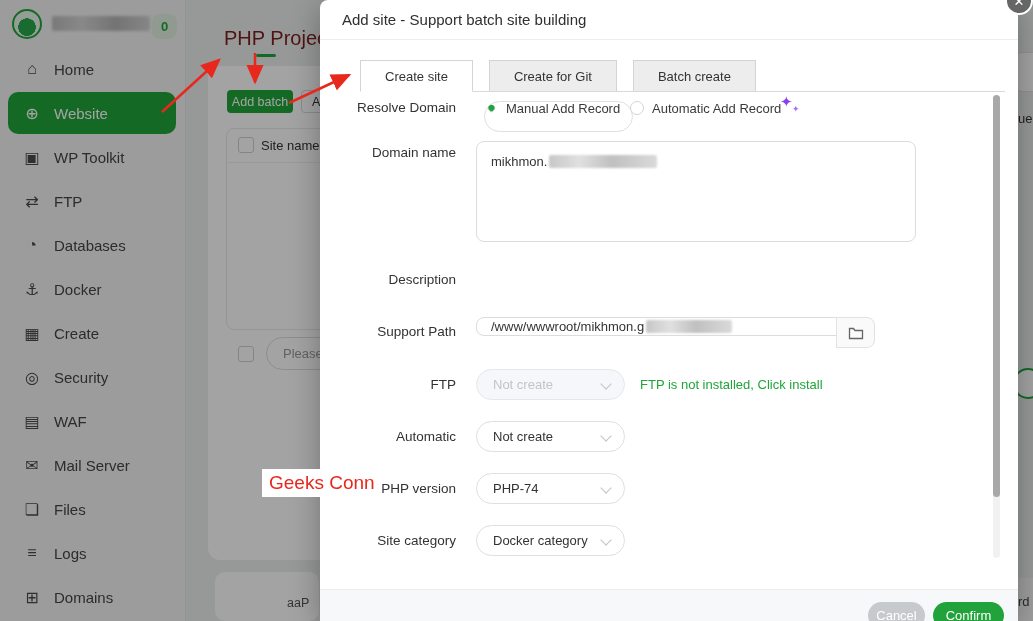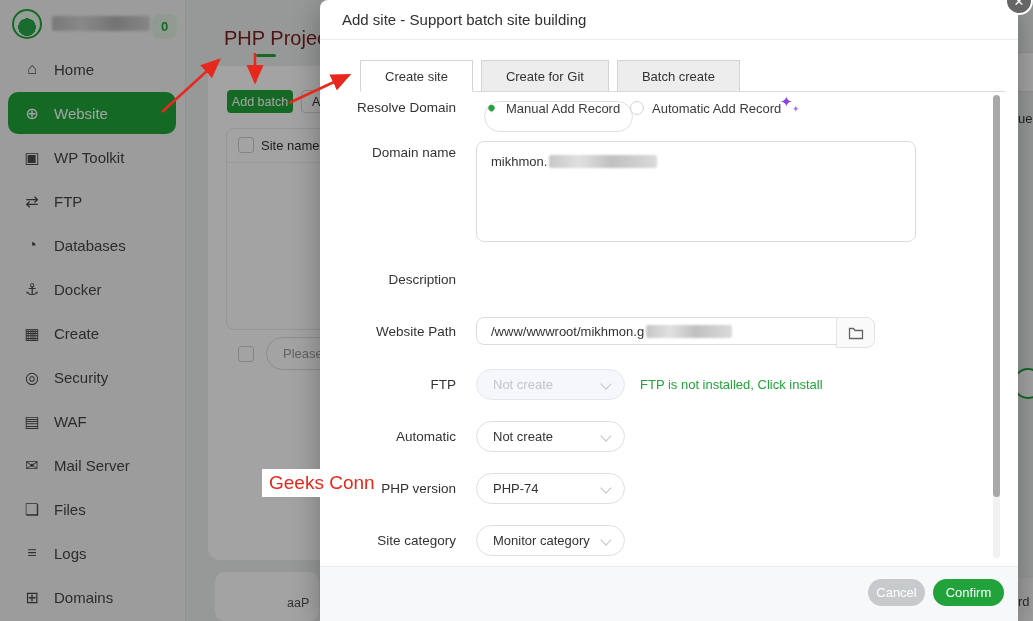--- a/index.html
+++ b/index.html
@@ -58,54 +58,54 @@
   .modal { position:absolute; left:320px; top:0; width:698px; height:621px; background:#fff;
     border-radius:8px 8px 0 0; box-shadow:0 6px 30px rgba(0,0,0,.3); z-index:20; }
   .m-header { position:absolute; left:0; top:0; right:0; height:40px; border-bottom:1px solid #ededed; }
   .m-title { position:absolute; left:22px; top:11px; font-size:15px; font-weight:500; color:#2f2f2f; }
   .m-close { position:absolute; left:685px; top:-13px; width:28px; height:28px; border-radius:50%;
     background:#666; border:2px solid #fff; color:#fff; font-size:13px;
     display:flex; align-items:center; justify-content:center; z-index:25; }
   .tabs { position:absolute; left:40px; top:60px; width:645px; height:32px;
     border-bottom:1px solid #d9d9d9; display:flex; align-items:flex-end; }
   .tab { height:31px; padding:0 24px; display:flex; align-items:center; font-size:13px; color:#333;
-    background:#ededed; border:1px solid #d4d4d4; border-bottom:none; margin-right:8px; }
+    background:#ededed; border:1px solid #d4d4d4; border-bottom:none; margin-right:16px; }
   .tab.active { background:#fff; height:32px; margin-bottom:-1px; border-bottom:1px solid #fff; }
 
   .f-label { position:absolute; left:26px; width:110px; text-align:right; font-size:13.5px; color:#333; }
   .radio { position:absolute; width:14px; height:14px; border-radius:50%; border:1px solid #d4d4d4; background:#fff; }
   .radio.sel::after { content:""; position:absolute; left:3px; top:3px; width:6px; height:6px;
     border-radius:50%; background:#20a53a; }
   .r-label { position:absolute; font-size:13px; color:#3a3a3a; }
   .sparkle-big { position:absolute; left:460px; top:93px; color:#8a3ff0; font-size:15px; }
   .sparkle-small { position:absolute; left:472px; top:104px; color:#b06cf5; font-size:9px; }
 
   .ta-domain { position:absolute; left:156px; top:141px; width:440px; height:101px;
     border:1px solid #dcdcdc; border-radius:8px; font-size:13px; color:#333; padding:12px 14px; }
   .inp { position:absolute; border:1px solid #dcdcdc; font-size:13px; color:#333;
     display:flex; align-items:center; padding-left:14px; background:#fff; }
   .inp-desc { left:156px; top:265px; width:400px; height:31px; border-radius:15px; }
-  .inp-path { left:156px; top:317px; width:361px; height:28px; border-radius:8px 0 0 8px; }
+  .inp-path { left:156px; top:317px; width:361px; height:19px; border-radius:8px 0 0 8px; }
   .path-btn { position:absolute; left:516px; top:317px; width:39px; height:31px;
     background:#fafafa; border:1px solid #e2e2e2; border-radius:0 8px 8px 0;
     display:flex; align-items:center; justify-content:center; }
   .redact { display:inline-block; height:13px; border-radius:2px; margin-left:2px; vertical-align:-2px;
     background:linear-gradient(90deg,#c7c7c7,#e0e0e0 28%,#c0c0c0 58%,#dadada); filter:blur(1.3px); }
 
   .sel { position:absolute; width:149px; height:31px; border:1px solid #dcdfe6; border-radius:16px;
     background:#fff; font-size:13px; color:#333; display:flex; align-items:center; padding-left:16px; }
   .sel::after { content:""; position:absolute; right:14px; top:10px; width:7px; height:7px;
     border-right:1.5px solid #c0c4cc; border-bottom:1.5px solid #c0c4cc; transform:rotate(45deg); }
   .sel.disabled { background:#f5f7fa; border-color:#e4e7ed; color:#c0c4cc; }
   .ftp-note { position:absolute; left:320px; top:377px; font-size:13px; color:#20a53a; }
 
   .m-scroll { position:absolute; left:673px; top:95px; width:7px; height:463px; background:#f1f1f1; border-radius:4px; }
   .m-thumb { position:absolute; left:0; top:0; width:7px; height:402px; background:#a8a8a8; border-radius:4px; }
 
-  .m-footer { position:absolute; left:0; bottom:0; right:0; height:55px; background:#f7f8f9;
+  .m-footer { position:absolute; left:0; bottom:0; right:0; height:32px; background:#f7f8f9;
     border-top:1px solid #ececec; border-radius:0; }
   .btn { position:absolute; top:12px; height:27px; border-radius:14px; color:#fff; font-size:13px;
     display:flex; align-items:center; justify-content:center; }
   .btn-cancel { left:548px; width:57px; background:#c6cacd; }
   .btn-confirm { left:613px; width:71px; background:#21a23a; }
 
   
   .anno-svg { position:absolute; inset:0; z-index:40; pointer-events:none; }
   .watermark { position:absolute; left:262px; top:469px; background:#fff; color:#e8281d;
     font-size:19px; padding:3px 7px; z-index:40; }
@@ -221,21 +221,21 @@
     <span class="radio" style="left:310px; top:101px;"></span>
     <span class="r-label" style="left:332px; top:101px;">Automatic Add Record</span>
     <span class="sparkle-big">✦</span>
     <span class="sparkle-small">✦</span>
 
     <div class="f-label" style="top:145px">Domain name</div>
     <div class="ta-domain"><span>mikhmon.</span><span class="redact" style="width:108px"></span></div>
 
     <div class="f-label" style="top:272px">Description</div>
 
-    <div class="f-label" style="top:324px">Website Path</div>
+    <div class="f-label" style="top:324px">Support Path</div>
     <div class="inp inp-path">
         <span>/www/wwwroot/mikhmon.g</span>
         <span class="redact" style="width:86px"></span>
       </div>
     <div class="path-btn">
       <svg width="16" height="14" viewBox="0 0 16 14">
           <path d="M1.5 2.5h4l1.5 2h7.5v8h-13z" fill="none" stroke="#666" stroke-width="1.3"></path>
         </svg>
     </div>
 
@@ -243,21 +243,21 @@
     <div class="sel disabled" style="left:156px; top:369px;">Not create</div>
     <div class="ftp-note">FTP is not installed, Click install</div>
 
     <div class="f-label" style="top:429px">Automatic</div>
     <div class="sel" style="left:156px; top:421px;">Not create</div>
 
     <div class="f-label" style="top:481px">PHP version</div>
     <div class="sel" style="left:156px; top:473px;">PHP-74</div>
 
     <div class="f-label" style="top:533px">Site category</div>
-    <div class="sel" style="left:156px; top:525px;">Monitor category</div>
+    <div class="sel" style="left:156px; top:525px;">Docker category</div>
 
     <div class="m-scroll">
         <div class="m-thumb"></div>
       </div>
 
     <div class="m-footer">
       <div class="btn btn-cancel">Cancel</div>
       <div class="btn btn-confirm">Confirm</div>
     </div>
   </div>

